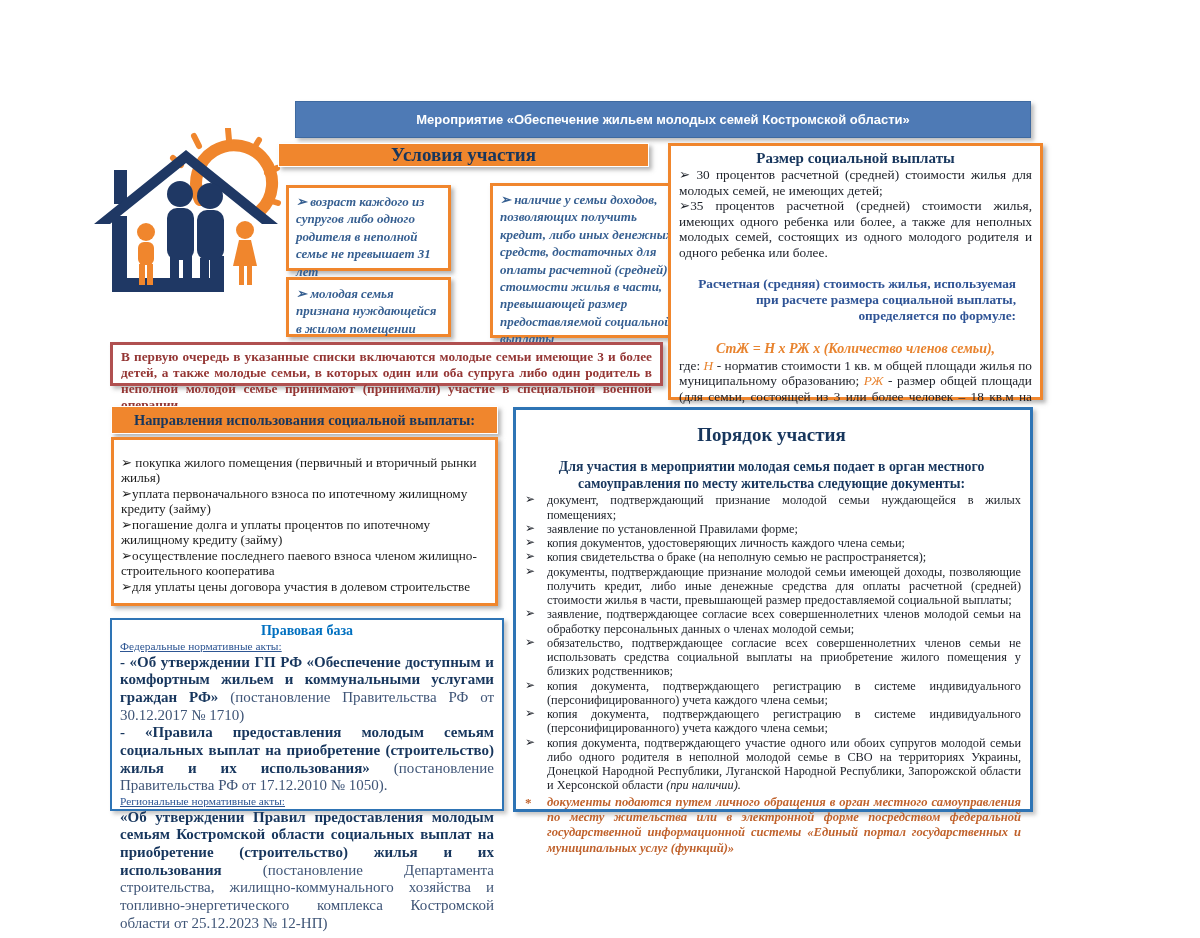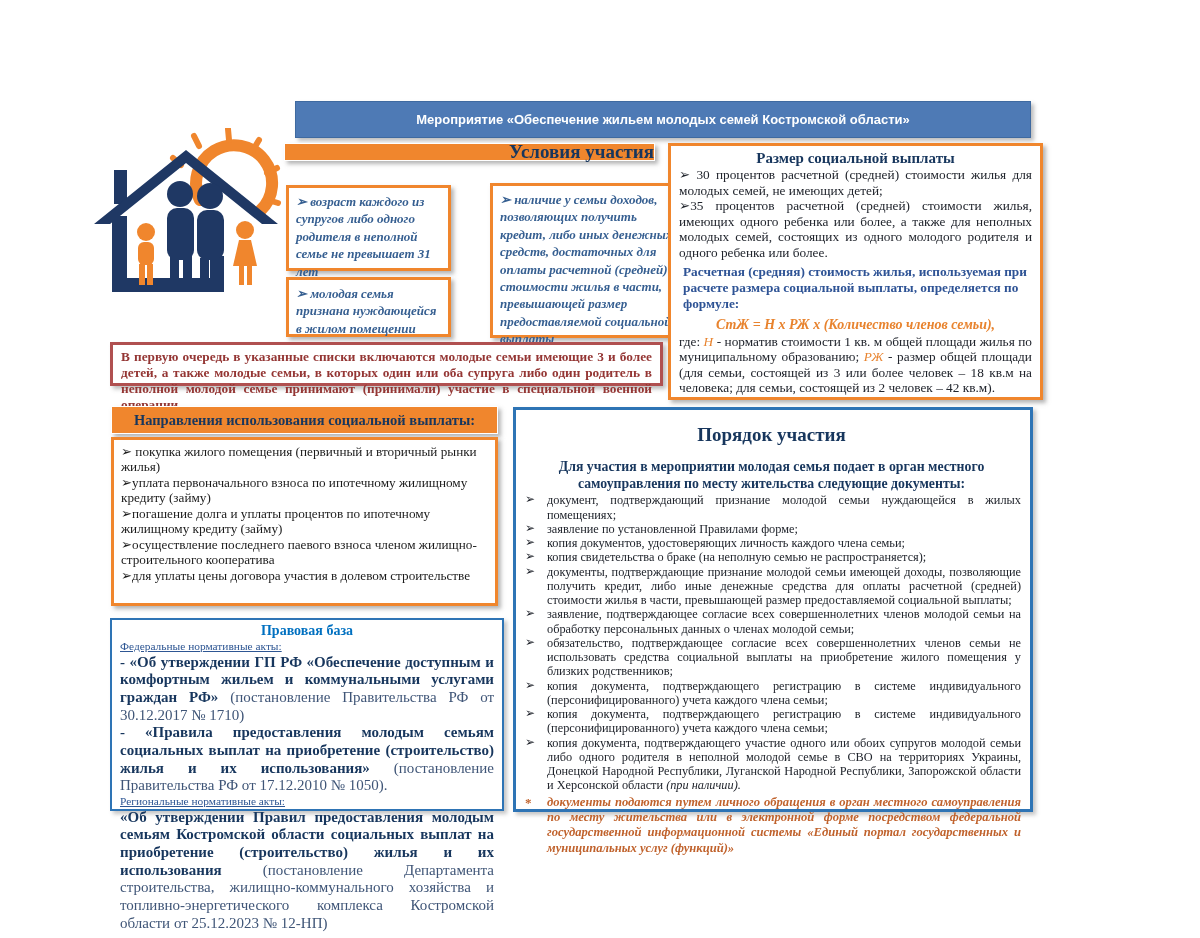--- a/index.html
+++ b/index.html
@@ -9,46 +9,46 @@
   .abs{position:absolute;box-sizing:border-box;}
 
   
   .banner{left:295px;top:101px;width:736px;height:37px;background:#4E7AB5;border:1px solid #3f6aa0;
           box-shadow:3px 3px 4px rgba(110,110,110,.45);display:flex;align-items:center;justify-content:center;}
   .banner span{color:#ffffff;font-family:"Liberation Sans",sans-serif;font-weight:bold;font-size:13px;}
 
   
   .orange-header{background:#F0862D;border:1px solid #ffffff;box-shadow:3px 3px 4px rgba(110,110,110,.5);
                  display:flex;align-items:center;justify-content:center;color:#17365D;font-weight:bold;}
-  .cond-header{left:284px;top:143px;width:371px;height:18px;font-size:19px;justify-content:flex-end;}
+  .cond-header{left:278px;top:143px;width:371px;height:24px;font-size:19px;}
   .dir-header{left:111px;top:406px;width:387px;height:28px;font-size:14.5px;}
 
   
   .obox{background:#ffffff;border:3px solid #F0862D;box-shadow:3px 3px 4px rgba(110,110,110,.5);}
   .cond-box{font-size:13px;line-height:1.34;font-style:italic;font-weight:bold;color:#365F91;padding:5px 7px;}
   .cond1{left:286px;top:185px;width:165px;height:86px;}
   .cond2{left:286px;top:277px;width:165px;height:60px;}
   .cond3{left:454px;top:183px;width:204px;height:155px;margin-left:36px;}
 
   
   .payment{left:668px;top:143px;width:375px;height:257px;padding:3px 8px 4px 8px;}
   .pay-title{margin:0;text-align:center;color:#17365D;font-weight:bold;font-size:15px;line-height:1.2;}
   .pay-p{margin:0;text-align:justify;font-size:13.3px;line-height:1.17;color:#20242c;}
-  .pay-intro{margin:4px;text-align:left;font-weight:bold;color:#2E5395;font-size:13.3px;line-height:1.2;}
+  .pay-intro{margin:16px;text-align:right;font-weight:bold;color:#2E5395;font-size:13.3px;line-height:1.2;}
   .pay-formula{margin:0;text-align:center;font-weight:bold;font-style:italic;color:#E8832E;font-size:14px;line-height:1.25;}
   .pay-legend{margin:0;text-align:justify;font-size:13.3px;line-height:1.17;color:#20242c;}
   .pay-legend .var{color:#E8832E;font-style:italic;}
 
   
   .redbox{left:110px;top:342px;width:553px;height:44px;background:#fff;border:3px solid #B05050;
           box-shadow:3px 3px 4px rgba(110,110,110,.45);padding:4px 8px;}
   .redbox p{margin:0;color:#943634;font-weight:bold;font-size:13.3px;line-height:1.2;text-align:justify;}
 
   
-  .dirbox{left:111px;top:437px;width:387px;height:169px;padding:4px 7px;}
+  .dirbox{left:111px;top:437px;width:387px;height:169px;padding:15px 7px;}
   .dir-item{margin:0;font-size:13.2px;line-height:1.17;color:#1b1b1b;text-align:left;}
 
   
   .legal{left:110px;top:618px;width:394px;height:193px;background:#fff;border:2px solid #2E74B5;
          box-shadow:3px 3px 4px rgba(110,110,110,.4);padding:2px 8px;}
   .legal-title{margin:0;text-align:center;color:#0070C0;font-weight:bold;font-size:14px;line-height:1.3;}
   .legal-sub{margin:0;color:#2E5693;text-decoration:underline;font-size:11.4px;line-height:1.18;}
   .legal-p{margin:0;font-size:15px;line-height:1.18;text-align:justify;color:#3f5577;}
   .legal-p .b{font-weight:bold;color:#17365D;}
 

